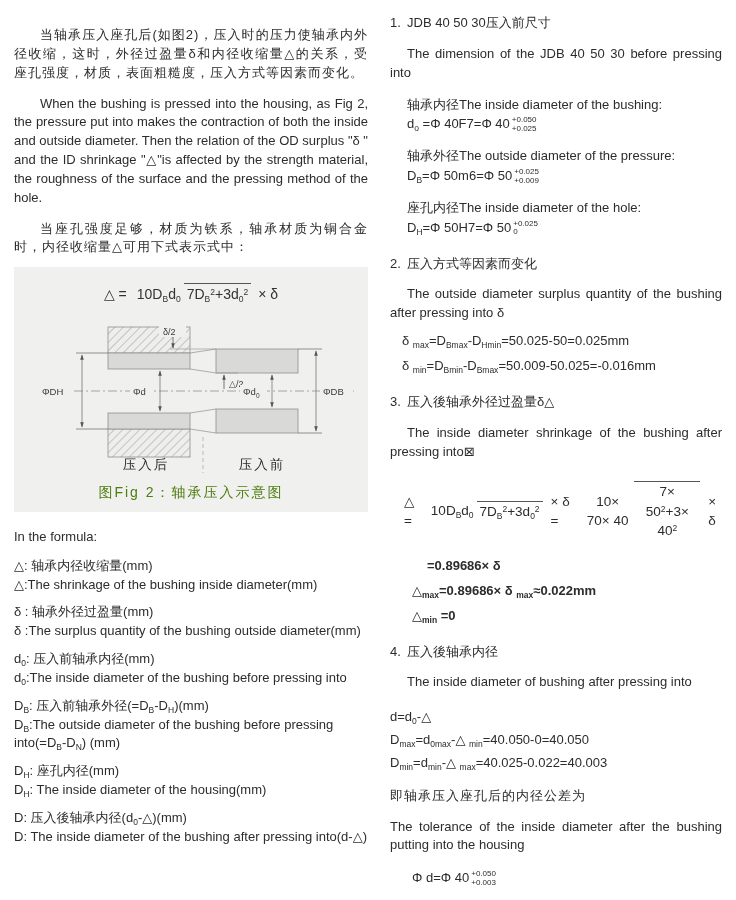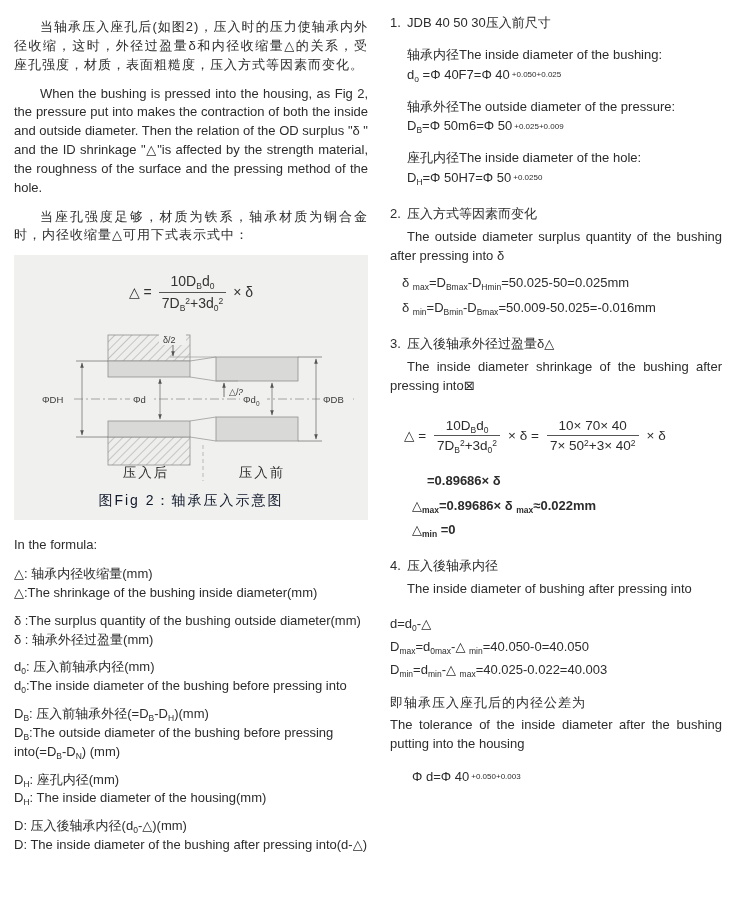--- a/index.html
+++ b/index.html
@@ -3,35 +3,35 @@
 <meta charset="utf-8">
 <style>
   html,body{overflow:hidden;}
   body{
     width:736px;height:900px;margin:0;background:#ffffff;color:#2c2c2c;
     font-family:"Liberation Sans","DejaVu Sans",sans-serif;font-size:13px;line-height:1.45;
   }
   .page{display:flex;gap:22px;padding:14px 14px 0 14px;box-sizing:border-box;width:736px;}
   .col-left{width:354px;flex:none;}
   .col-right{flex:1;min-width:0;}
-  p{margin:4px 0 10px 0;text-align:justify;}
+  p{margin:12px 0 10px 0;text-align:justify;}
   .indent{text-indent:2em;}
   .zh{letter-spacing:1px;}
   sub,sup{font-size:8.5px;line-height:0;}
   sub{vertical-align:-3px;}
   sup{vertical-align:4px;}
-  .tol{display:inline-flex;flex-direction:row;font-size:8px;line-height:1.08;vertical-align:middle;margin-left:2px;}
+  .tol{display:inline-flex;flex-direction:column;font-size:8px;line-height:1.08;vertical-align:middle;margin-left:2px;}
   
   .figure-panel{background:#f0f0ee;padding:12px 6px 10px;margin:8px 0 16px;}
   .fig-formula{display:flex;justify-content:center;align-items:center;gap:7px;font-size:14px;color:#333;margin:4px 0 6px;}
-  .frac{display:inline-flex;flex-direction:column;align-items:center;text-align:center;}
+  .frac{display:inline-flex;flex-direction:row;align-items:center;text-align:center;}
   .frac .den{border-top:1.2px solid #555;}
   .frac span{padding:0 3px;}
   .fig-svg{display:block;margin:0 auto;}
-  .fig-caption{text-align:center;font-size:14px;letter-spacing:2px;color:#0f172a;margin-top:6px;}
+  .fig-caption{text-align:center;font-size:14px;letter-spacing:2px;color:#4d7c0f;margin-top:6px;}
   
   .in-formula{margin:2px 0 10px 0;}
   .def-item{margin-bottom:9px;}
   .def-line{display:block;}
   
   .sec{margin-bottom:17px;}
   .sec-title{display:flex;}
   .sec-num{flex:none;width:17px;}
   .sec-en{text-indent:17px;margin-bottom:0;}
   .sec-body{padding-left:17px;}
@@ -141,22 +141,22 @@
       <div class="fig-caption">图Fig 2：轴承压入示意图</div>
     </div>
 
     <p class="in-formula">In the formula:</p>
 
     <div class="def-item">
       <span class="def-line">△: 轴承内径收缩量(mm)</span>
       <span class="def-line">△:The shrinkage of the bushing inside diameter(mm)</span>
     </div>
     <div class="def-item">
+      <span class="def-line">δ : 轴承外径过盈量(mm)</span>
       <span class="def-line">δ :The surplus quantity of the bushing outside diameter(mm)</span>
-      <span class="def-line">δ : 轴承外径过盈量(mm)</span>
     </div>
     <div class="def-item">
       <span class="def-line">d<sub>0</sub>: 压入前轴承内径(mm)</span>
       <span class="def-line">d<sub>0</sub>:The inside diameter of the bushing before pressing into</span>
     </div>
     <div class="def-item">
       <span class="def-line">D<sub>B</sub>: 压入前轴承外径(=D<sub>B</sub>-D<sub>H</sub>)(mm)</span>
       <span class="def-line">D<sub>B</sub>:The outside diameter of the bushing before pressing into(=D<sub>B</sub>-D<sub>N</sub>) (mm)</span>
     </div>
     <div class="def-item">
@@ -170,20 +170,21 @@
 
   </div>
 
   <div class="col-right">
 
     <div class="sec">
       <div class="sec-title">
         <span class="sec-num">1.</span>
         <span>JDB 40 50 30压入前尺寸</span>
       </div>
+      <p class="sec-en">The dimension of the JDB 40 50 30 before pressing into</p>
       <div class="sec-body">
         <div class="item">
           <div class="item-label">轴承内径The inside diameter of the bushing:</div>
           <div>d<sub>o</sub> =Φ 40F7=Φ 40<span class="tol">
                 <span>+0.050</span>
                 <span>+0.025</span>
               </span></div>
         </div>
         <div class="item">
           <div class="item-label">轴承外径The outside diameter of the pressure:</div>

